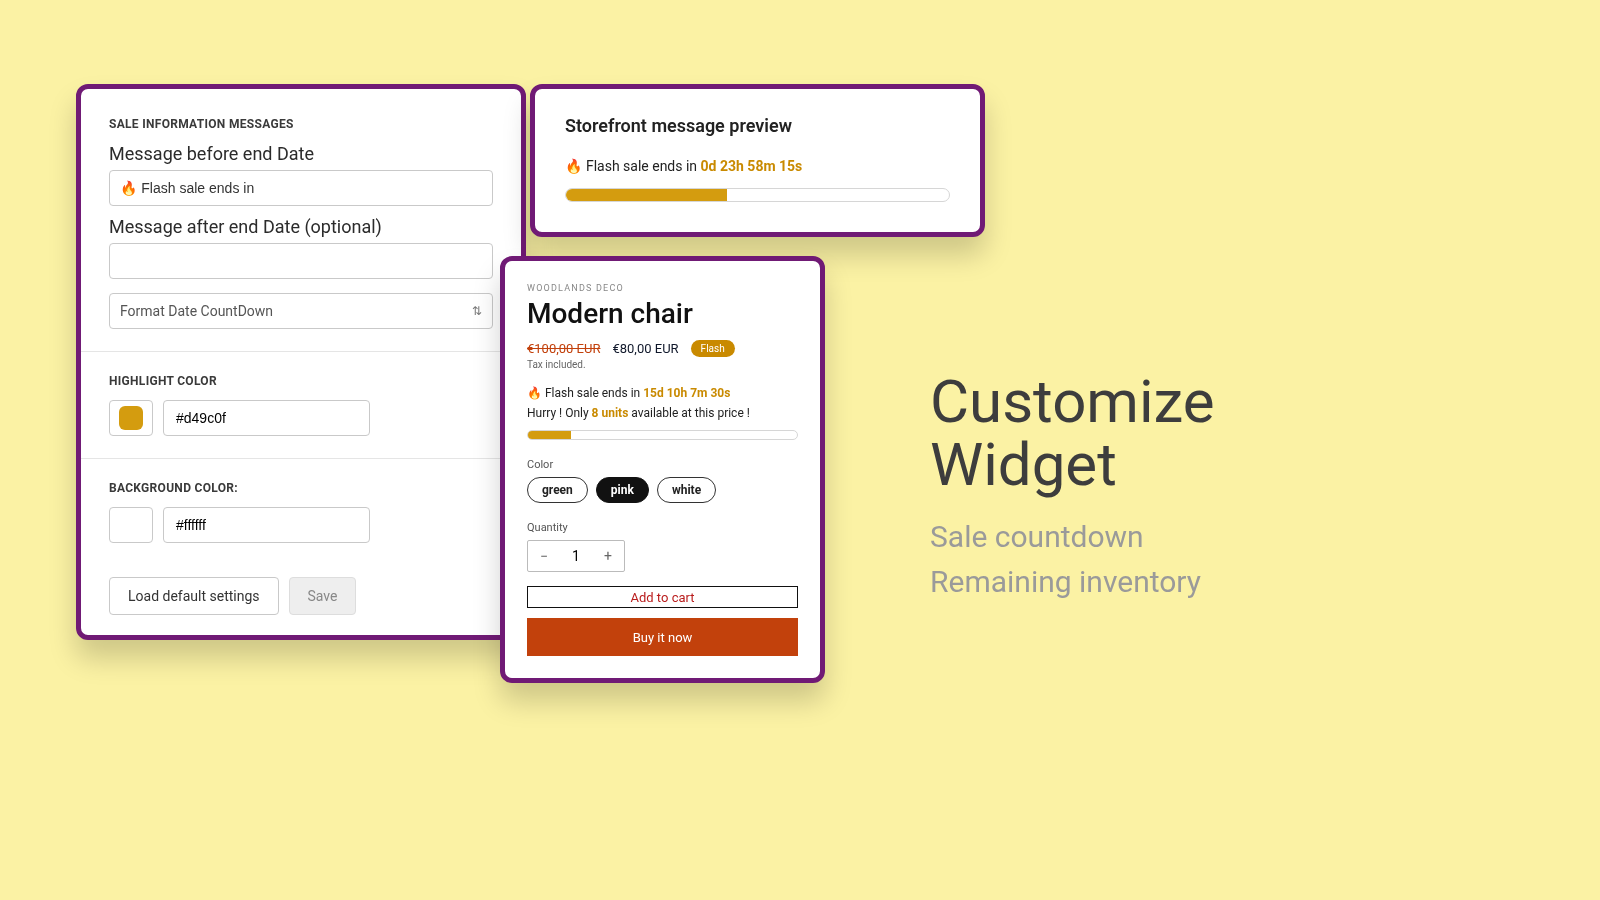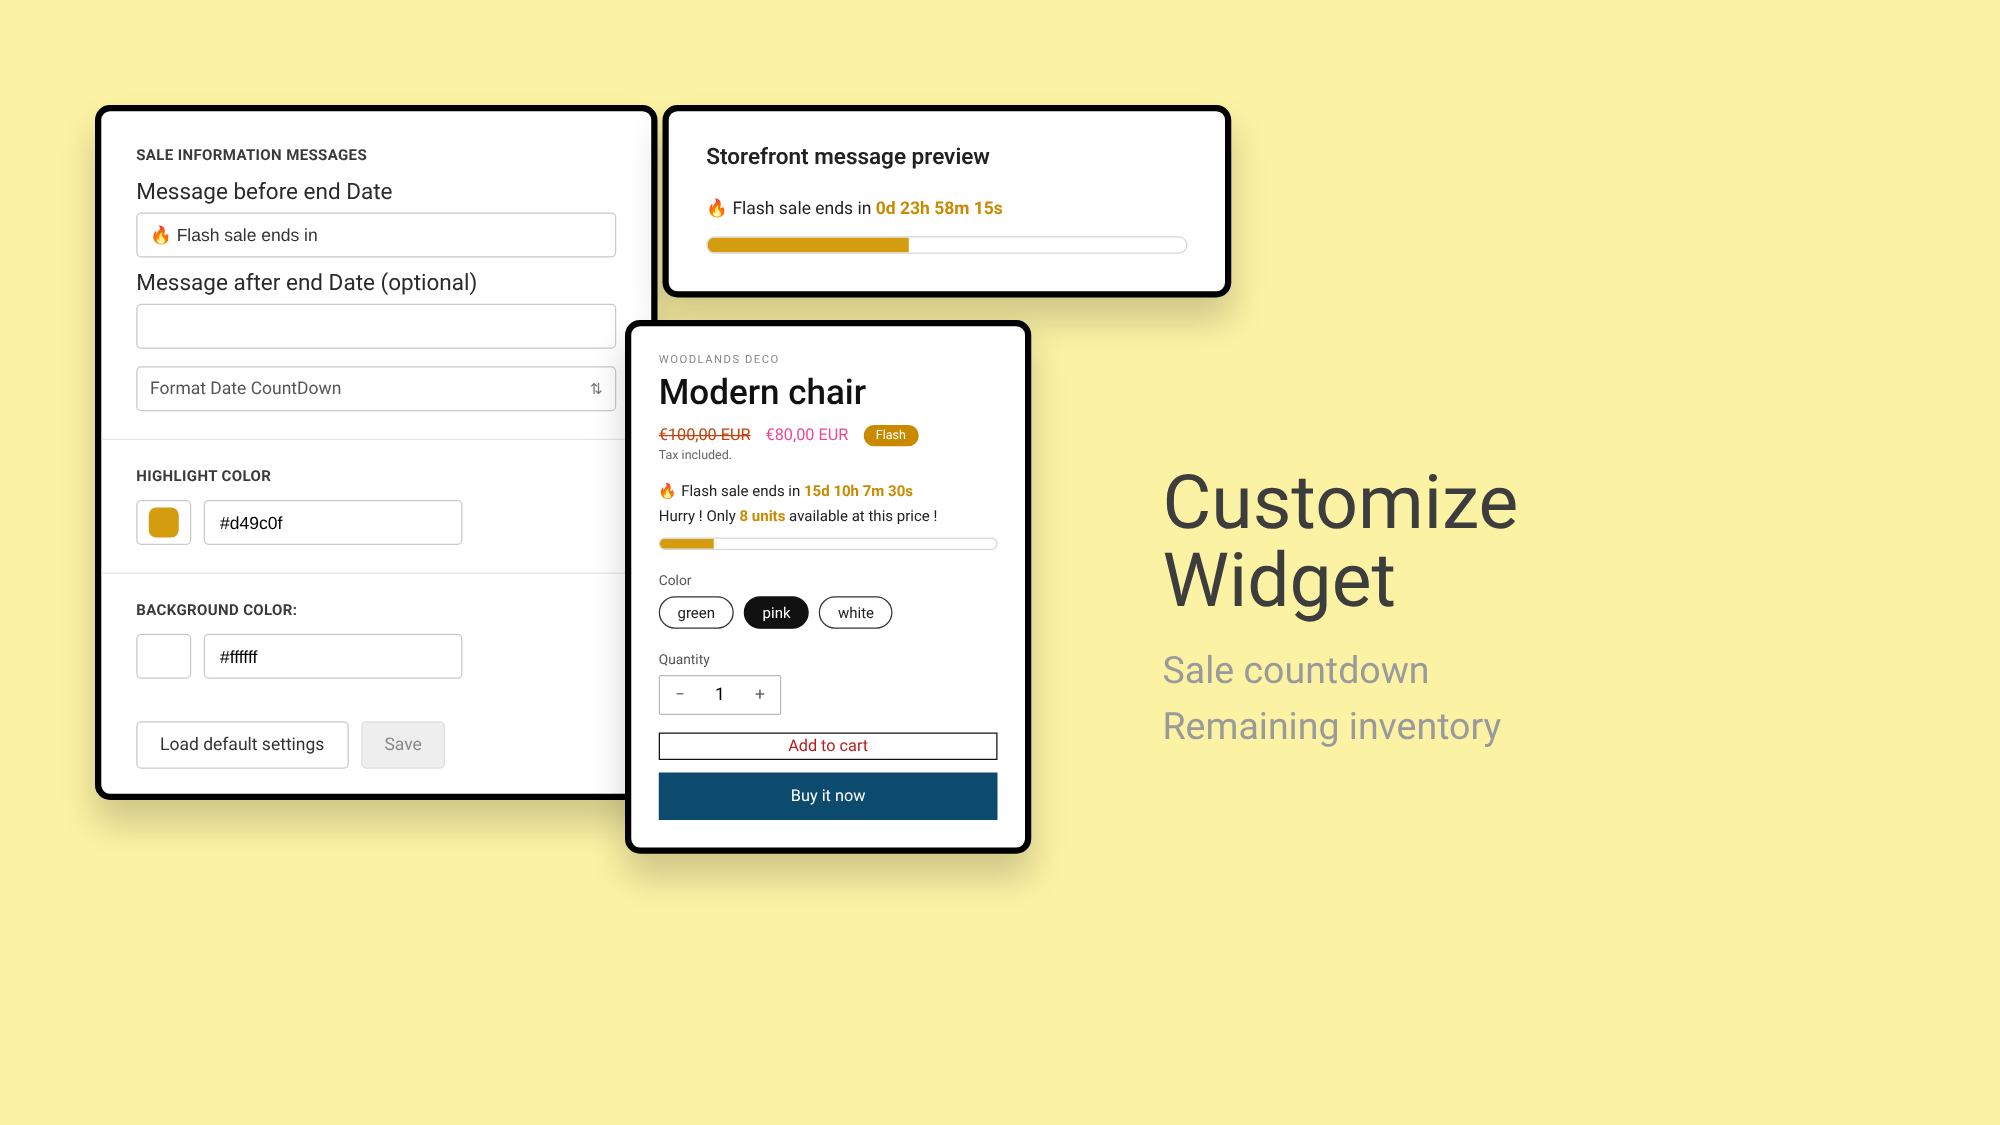--- a/index.html
+++ b/index.html
@@ -4,21 +4,21 @@
 <style>
   * { box-sizing: border-box; margin: 0; padding: 0; }
   body {
     width: 1600px; height: 900px;
     background: #fbf2a4;
     font-family: -apple-system, BlinkMacSystemFont, "Segoe UI", Roboto, Arial, sans-serif;
     position: relative; overflow: hidden;
   }
   .card {
     position: absolute; background: #fff;
-    border: 5px solid #000000; border-radius: 12px;
+    border: 5px solid #701a75; border-radius: 12px;
     box-shadow: 0 18px 28px rgba(0,0,0,0.18);
   }
   
   .settings { left: 76px; top: 84px; width: 450px; padding: 28px 28px 20px; }
   .sect-head { font-size: 12px; font-weight: 700; color: #3a3a3a; letter-spacing: .3px; margin-bottom: 12px; }
   .lbl { font-size: 18px; color: #2b2b2b; margin: 10px 0 6px; }
   .tinput {
     width: 100%; height: 36px; border: 1px solid #c9c9c9; border-radius: 4px;
     padding: 0 10px; font-size: 14px; color: #333; background:#fff;
   }
@@ -45,36 +45,36 @@
   .msgline .accent, .accent { color:#c98a00; font-weight:700; }
   .progress { width:100%; height:14px; border:1px solid #d6d6d6; border-radius:8px; margin-top:14px; overflow:hidden; background:#fff;}
   .progress .fill { height:100%; background:#d49c0f; }
 
   
   .product { left: 500px; top: 256px; width: 325px; padding: 22px 22px 22px; }
   .vendor { font-size:9px; letter-spacing:1.2px; color:#888; text-transform:uppercase; }
   .ptitle { font-size:28px; font-weight:500; color:#111; margin:4px 0 10px; }
   .priceline { display:flex; align-items:center; gap:12px; font-size:13px; }
   .strike { text-decoration:line-through; color:#c2410c; }
-  .price { color:#ec4899; }
+  .price { color:#0f172a; }
   .salechip { background:#c98a00; color:#fff; font-size:10px; padding:3px 10px; border-radius:10px; }
   .tax { font-size:10px; color:#666; margin-top:2px; }
   .p-msg { font-size:12px; color:#222; margin-top:16px; }
   .p-msg2 { font-size:12px; color:#222; margin-top:6px; }
   .p-progress { width:100%; height:10px; border:1px solid #d6d6d6; border-radius:6px; margin-top:10px; overflow:hidden; background:#fff;}
   .p-progress .fill { height:100%; background:#d49c0f; }
   .opthdr { font-size:11px; color:#555; margin-top:18px; margin-bottom:6px; }
   .pills { display:flex; gap:8px; }
-  .pill { border:1px solid #333; border-radius:18px; padding:5px 14px; font-size:12px; color:#222; background:#fff;}
+  .pill { border:1px solid #333; border-radius:18px; padding:5px 14px; font-size:12px; color:#222; background:#fff;font-weight:bold;}
   .pill.sel { background:#111; color:#fff; border-color:#111; }
   .qtybox { display:flex; border:1px solid #bbb; border-radius:2px; width:98px; height:32px; }
   .qtybox > div { flex:1; display:flex; align-items:center; justify-content:center; font-size:14px; }
   .qtybox .step { color:#666; }
   .btn-cart { width:100%; height:22px; border:1px solid #111; background:#fff; color:#b91c1c; font-size:13px; margin-top:14px; display:flex; align-items:center; justify-content:center;}
-  .btn-buy  { width:100%; height:38px; background:#0c4a6e; color:#fff; font-size:13px; margin-top:10px; display:flex; align-items:center; justify-content:center;}
+  .btn-buy  { width:100%; height:38px; background:#c2410c; color:#fff; font-size:13px; margin-top:10px; display:flex; align-items:center; justify-content:center;}
 
   
   .hero { position:absolute; left: 930px; top: 370px; }
   .hero h1 { font-size:60px; font-weight:400; color:#3d3d3d; line-height:1.05; }
   .hero .sub { font-size:30px; color:#9a9a9a; margin-top:18px; line-height:1.5; }
 </style>
 </head>
 <body>
 
 <div class="card settings">

